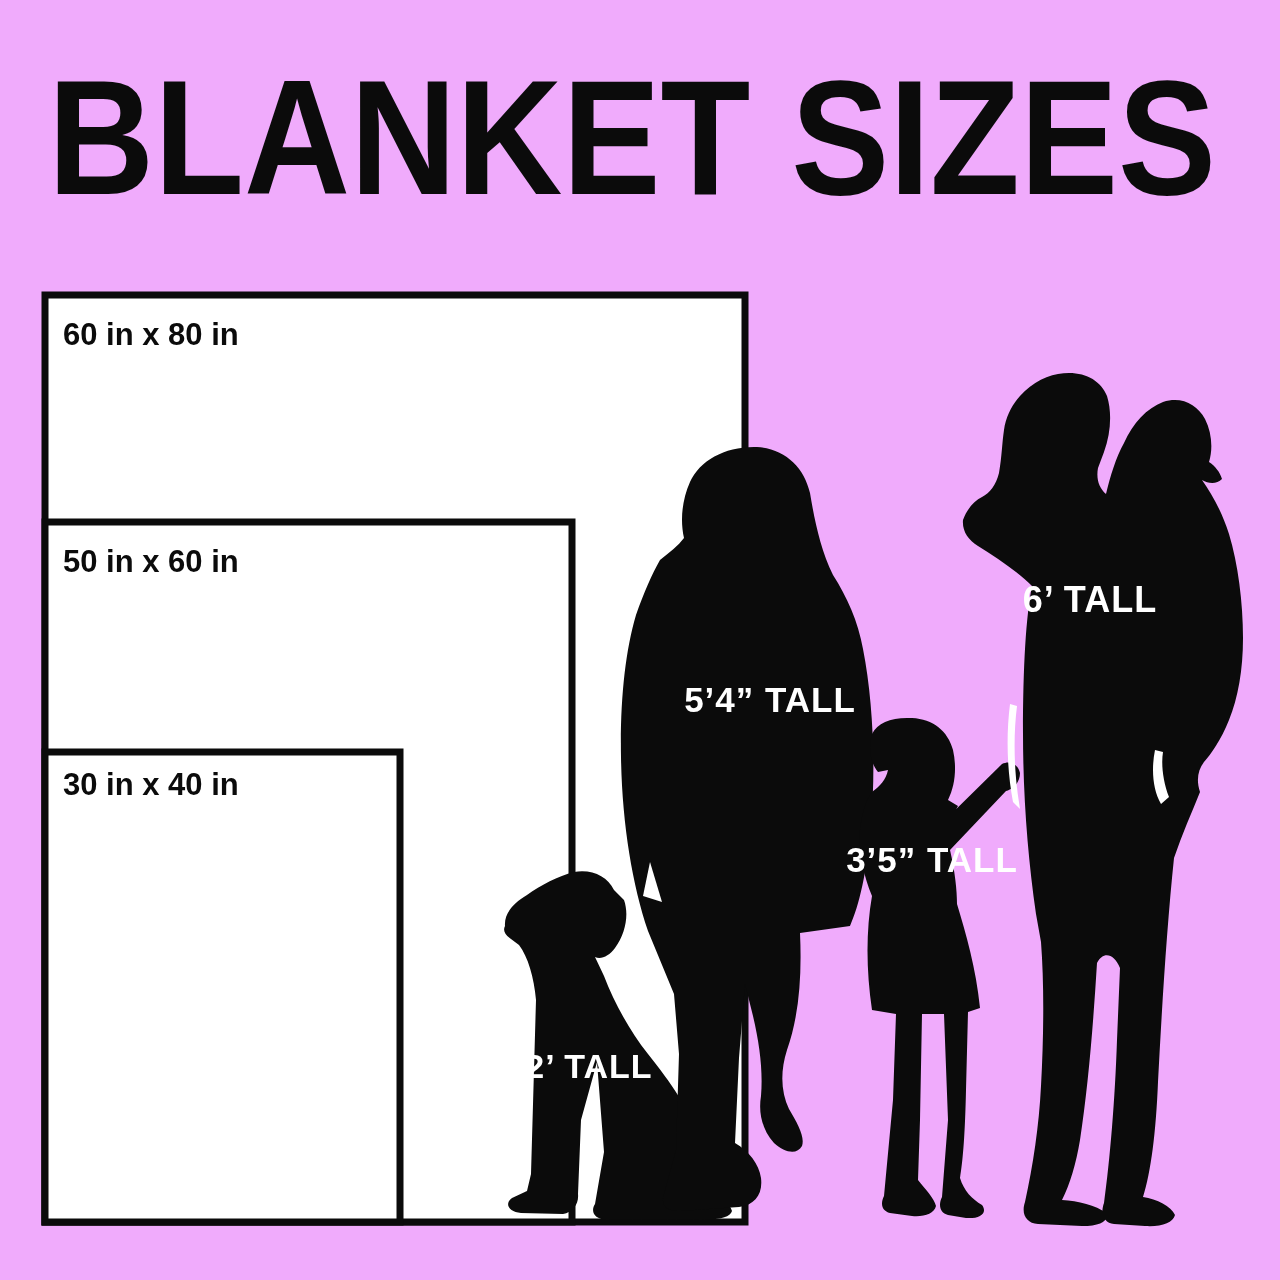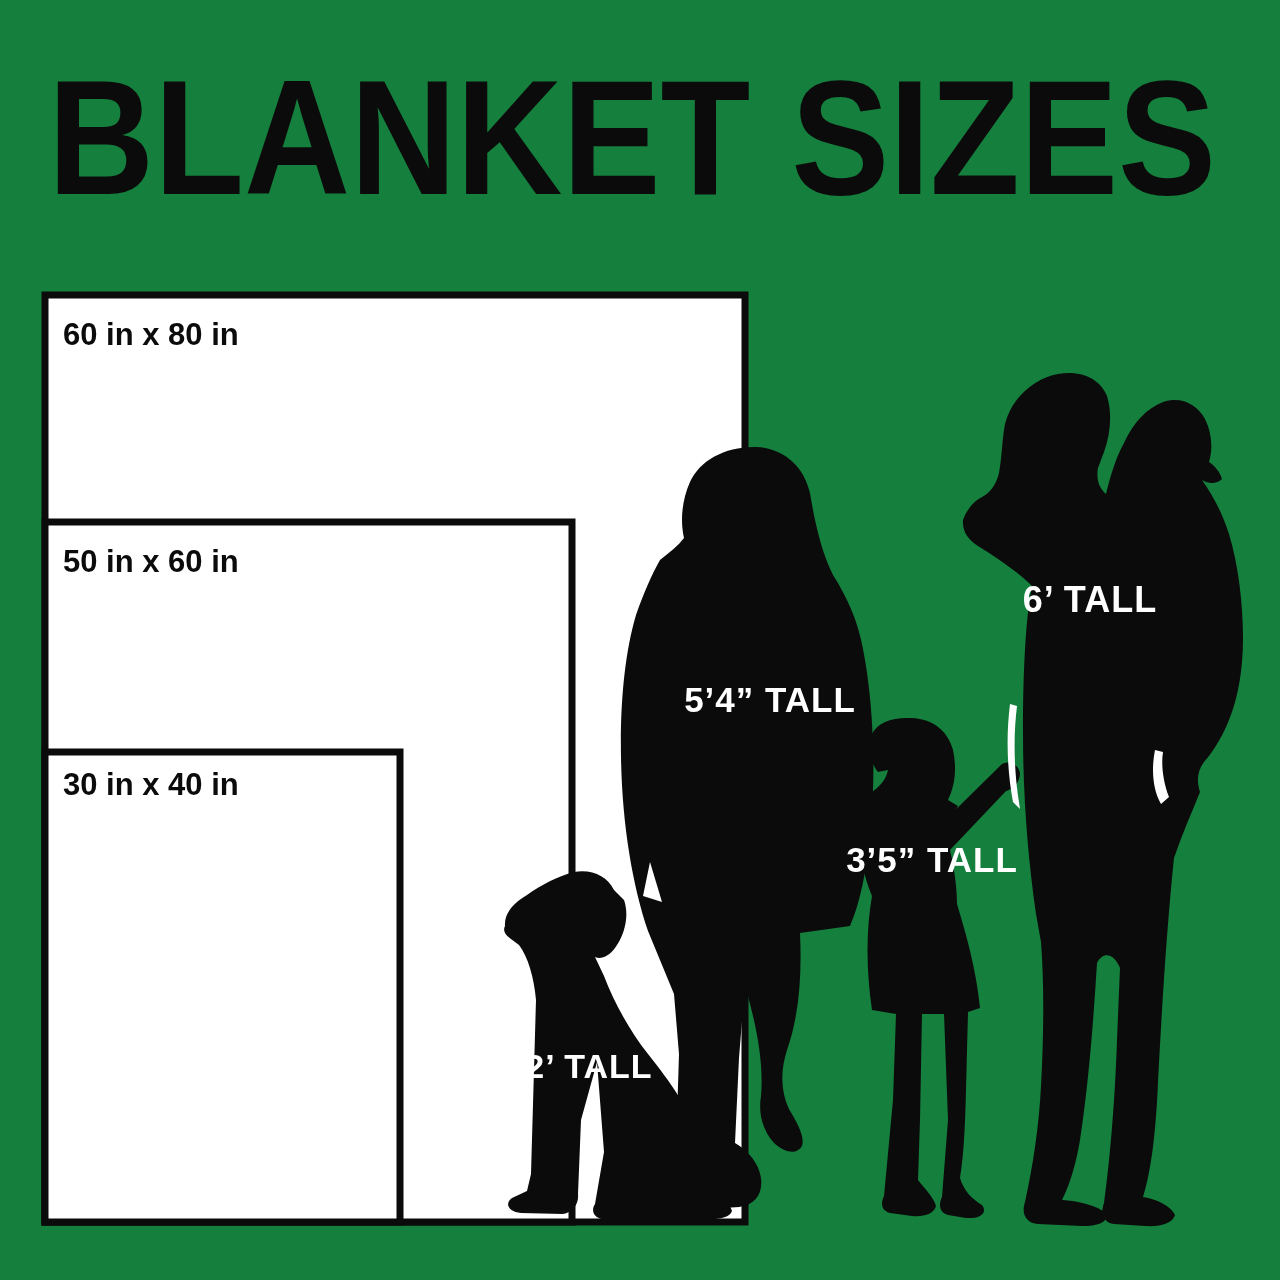--- a/index.html
+++ b/index.html
@@ -4,21 +4,21 @@
 <style>
   html, body {
     margin: 0;
     padding: 0;
     background: #ffffff;
   }
   .stage {
     position: relative;
     width: 1280px;
     height: 1280px;
-    background: #15803d;
+    background: #f0abfc;
     overflow: hidden;
     font-family: "Liberation Sans", "DejaVu Sans", sans-serif;
   }
   svg { display: block; }
   .title-text {
     font-family: "Liberation Sans", "DejaVu Sans", sans-serif;
     font-weight: 700;
   }
   .box-label {
     font-family: "Liberation Sans", "DejaVu Sans", sans-serif;

